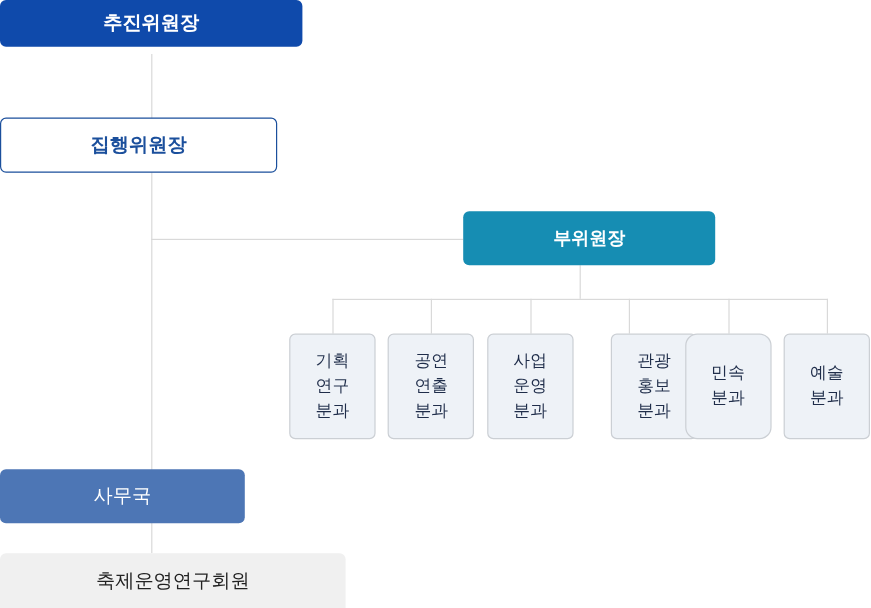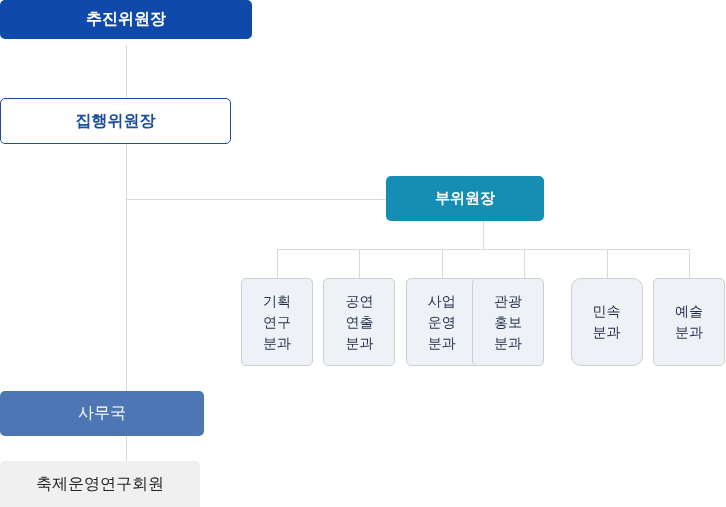--- a/index.html
+++ b/index.html
@@ -5,24 +5,24 @@
   html, body { margin:0; padding:0; background:#ffffff; }
   body { width:726px; height:507px; position:relative; overflow:hidden;
          font-family:"DejaVu Sans","Liberation Sans",sans-serif; }
   .box { position:absolute; box-sizing:border-box; display:flex; align-items:center;
          justify-content:center; text-align:center; border-radius:5px; }
   .line { position:absolute; background:#d9d9d9; }
   #chair { left:0; top:0; width:252px; height:39px; background:#0f4aab; color:#fff;
            font-size:16px; font-weight:bold; }
   #exec { left:0; top:98px; width:231px; height:46px; background:#fff; border:1px solid #1b4f9c;
           color:#1b4f9c; font-size:16px; font-weight:bold; }
-  #vice { left:386px; top:176px; width:158px; height:45px; background:#168db3; color:#fff;
+  #vice { left:386px; top:176px; width:210px; height:45px; background:#168db3; color:#fff;
           font-size:15px; font-weight:bold; }
   #office { left:0; top:391px; width:204px; height:45px; background:#4d76b5; color:#fff; font-size:16px; }
-  #research { left:0; top:461px; width:200px; height:46px; background:#f0f0f0; color:#222;
+  #research { left:0; top:461px; width:288px; height:46px; background:#f0f0f0; color:#222;
               font-size:16px; border-radius:5px 5px 0 0; }
   .sub { top:278px; width:72px; height:88px; background:#eef2f7; border:1px solid #cbcfd4;
          color:#1f2d4a; font-size:14px; line-height:21px; flex-direction:column; }
   .sub span { display:block; }
 </style>
 </head>
 <body>
 
 <div class="line" style="left:126px;top:45px;width:1px;height:416px;"></div>
 <div class="line" style="left:126px;top:199px;width:260px;height:1px;"></div>
@@ -56,21 +56,21 @@
     <div class="box sub" style="left: 323.4px;">
       <span>공연</span>
       <span>연출</span>
       <span>분과</span>
     </div>
     <div class="box sub" style="left: 405.8px;">
       <span>사업</span>
       <span>운영</span>
       <span>분과</span>
     </div>
-    <div class="box sub" style="left: 472px;">
+    <div class="box sub" style="left: 509px;">
       <span>관광</span>
       <span>홍보</span>
       <span>분과</span>
     </div>
     <div class="box sub" style="left: 570.6px; border-radius: 10px;">
       <span>민속</span>
       <span>분과</span>
     </div>
     <div class="box sub" style="left: 653px;">
       <span>예술</span>

